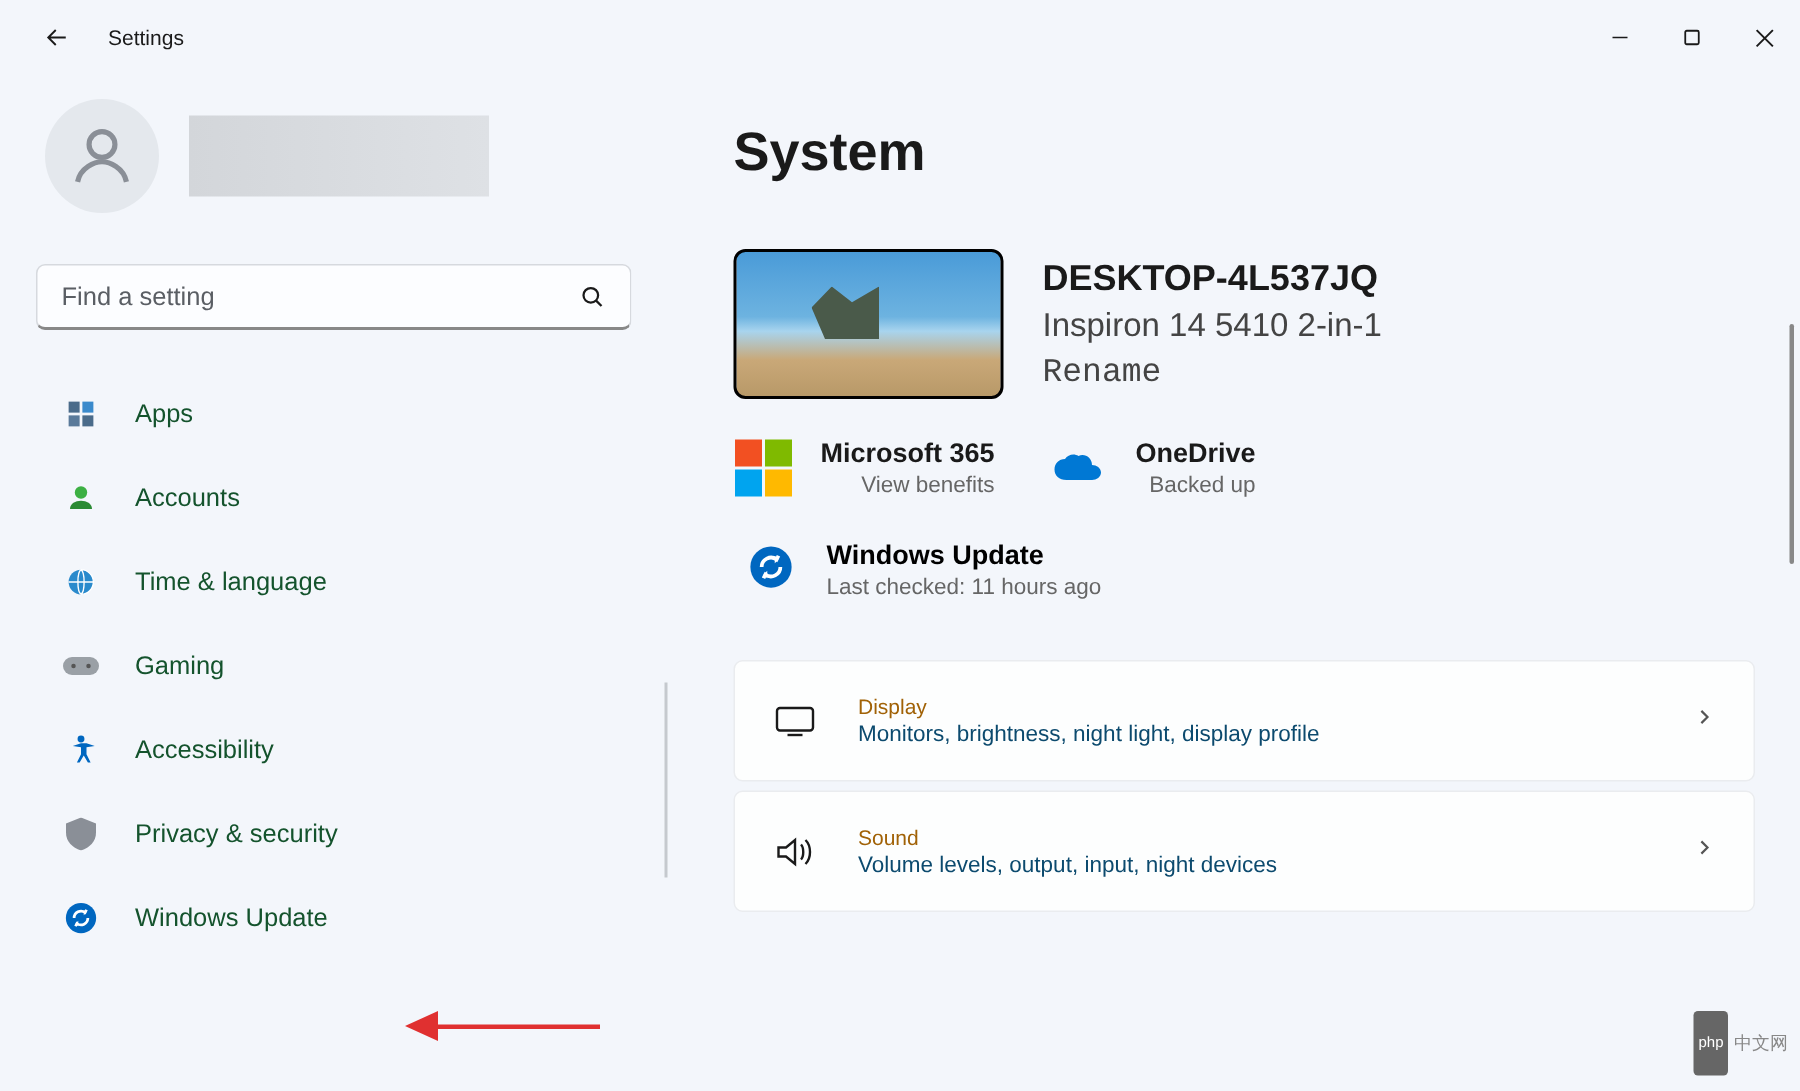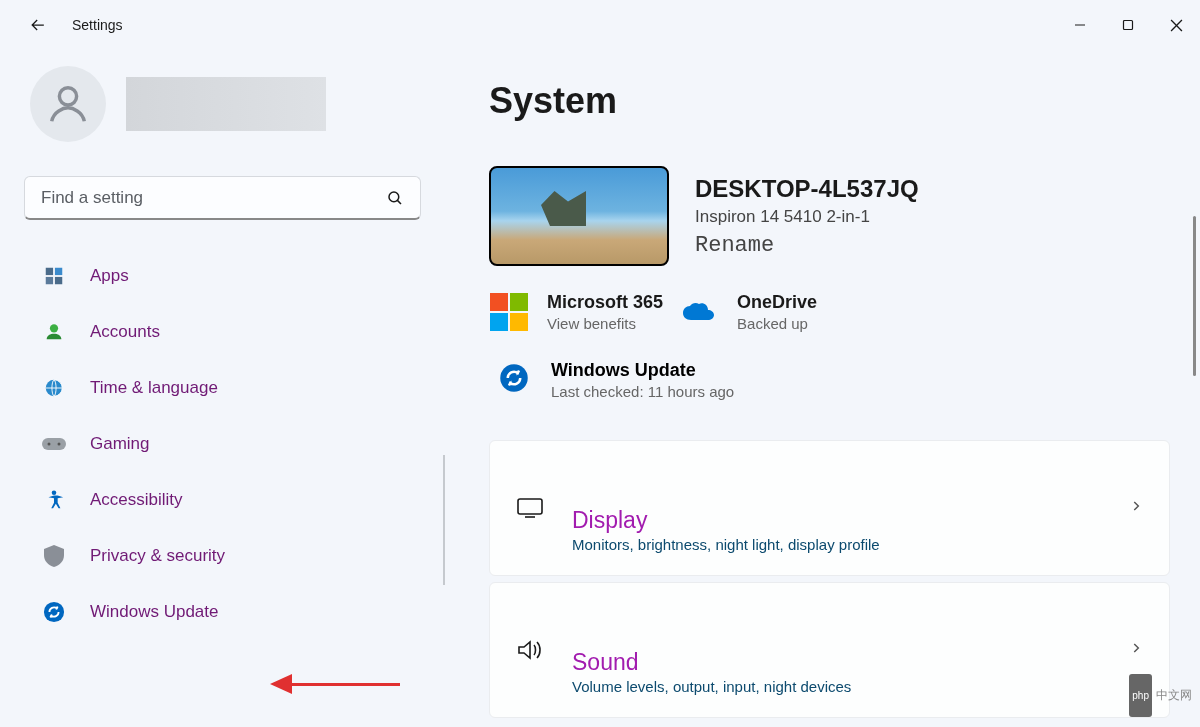--- a/index.html
+++ b/index.html
@@ -20,48 +20,48 @@
 .name-placeholder { width: 200px; height: 54px; background: linear-gradient(90deg, #d3d6da, #dee1e5); }
 
 .search-box { display: flex; align-items: center; background: #fcfdff; border: 1px solid #d6d9de; border-bottom: 2px solid #888; border-radius: 6px; padding: 0 16px; height: 44px; margin-bottom: 34px; }
 .search-box input { flex: 1; border: none; outline: none; background: transparent; font-size: 17px; color: #555; }
 .search-box input::placeholder { color: #5a5e64; }
 .search-icon { width: 18px; height: 18px; }
 
 .nav-list { list-style: none; }
 .nav-item { display: flex; align-items: center; gap: 24px; padding: 10px 18px; border-radius: 6px; cursor: pointer; margin-bottom: 12px; }
 .nav-item .icon { width: 24px; height: 24px; display: flex; align-items: center; justify-content: center; }
-.nav-item .label { font-size: 17px; color: #701a75; }
+.nav-item .label { font-size: 17px; color: #14532d; }
 
 .divider-line { position: absolute; right: 0; top: 405px; width: 2px; height: 130px; background: #c5c9ce; }
 
 .content { flex: 1; padding: 30px 30px 0 44px; position: relative; }
 .page-title { font-size: 36px; font-weight: 600; color: #1a1a1a; margin-bottom: 44px; }
 
 .device-row { display: flex; align-items: center; gap: 26px; margin-bottom: 26px; }
 .device-thumb { width: 180px; height: 100px; border: 2px solid #000; border-radius: 8px; overflow: hidden; position: relative; background: linear-gradient(180deg, #4a9bd8 0%, #6db3e0 45%, #a8d4ee 55%, #c9a878 75%, #b89968 100%); }
 .device-thumb::before { content:""; position:absolute; left:50px; bottom:38px; width:45px; height:35px; background:#4a5a4a; clip-path: polygon(20% 100%, 0% 40%, 30% 0%, 60% 30%, 100% 0%, 100% 100%); }
 .device-info .dname { font-size: 24px; font-weight: 600; color: #1a1a1a; }
-.device-info .dmodel { font-size: 17px; color: #444; margin-top: 4px; }
+.device-info .dmodel { font-size: 22px; color: #444; margin-top: 4px; }
 .device-info .drename { font-size: 22px; color: #444; margin-top: 6px; cursor: pointer; font-family: Liberation Mono, monospace; }
 
-.status-row { display: flex; gap: 16px; margin-bottom: 28px; }
+.status-row { display: flex; gap: 36px; margin-bottom: 28px; text-align: right; }
 .status-item { display: flex; align-items: center; gap: 18px; }
 .status-item .si-icon { width: 40px; height: 40px; display: flex; align-items: center; justify-content: center; }
 .status-item .si-title { font-size: 18px; font-weight: 600; color: #1a1a1a; }
 .status-item .si-sub { font-size: 15px; color: #666; margin-top: 2px; }
 
 .update-row { display: flex; align-items: center; gap: 22px; margin-bottom: 40px; padding-left: 10px; }
 .update-row .si-title { font-size: 18px; font-weight: 600; }
 .update-row .si-sub { font-size: 15px; color: #666; margin-top: 2px; }
 
 .setting-card { background: #fdfefe; border: 1px solid #eaecef; border-radius: 6px; padding: 22px 26px; display: flex; align-items: center; gap: 28px; margin-bottom: 6px; cursor: pointer; }
 .setting-card .sc-icon { width: 28px; height: 28px; display: flex; align-items: center; justify-content: center; color: #1a1a1a; }
 .setting-card .sc-body { flex: 1; }
-.setting-card .sc-title { font-size: 23px; color: #a21caf; margin-top: 44px; }
+.setting-card .sc-title { font-size: 14px; color: #a16207; }
 .setting-card .sc-sub { font-size: 15px; color: #0c4a6e; margin-top: 2px; }
 .setting-card .sc-chevron { color: #555; }
 
 .arrow-annotation { position: absolute; left: 270px; top: 674px; width: 130px; height: 20px; pointer-events: none; }
 .arrow-line { position:absolute; left:20px; top:9px; width:110px; height:3px; background:#e03030; }
 .arrow-head { position:absolute; left:0; top:0; width:0; height:0; border-right:22px solid #e03030; border-top:10px solid transparent; border-bottom:10px solid transparent; }
 
 .scrollbar-indicator { position: absolute; right: 4px; top: 216px; width: 3px; height: 160px; background: #888; border-radius: 2px; }
 
 .watermark { position: absolute; right: 8px; bottom: 10px; display: flex; align-items: center; gap: 4px; font-size: 12px; color: #888; }

